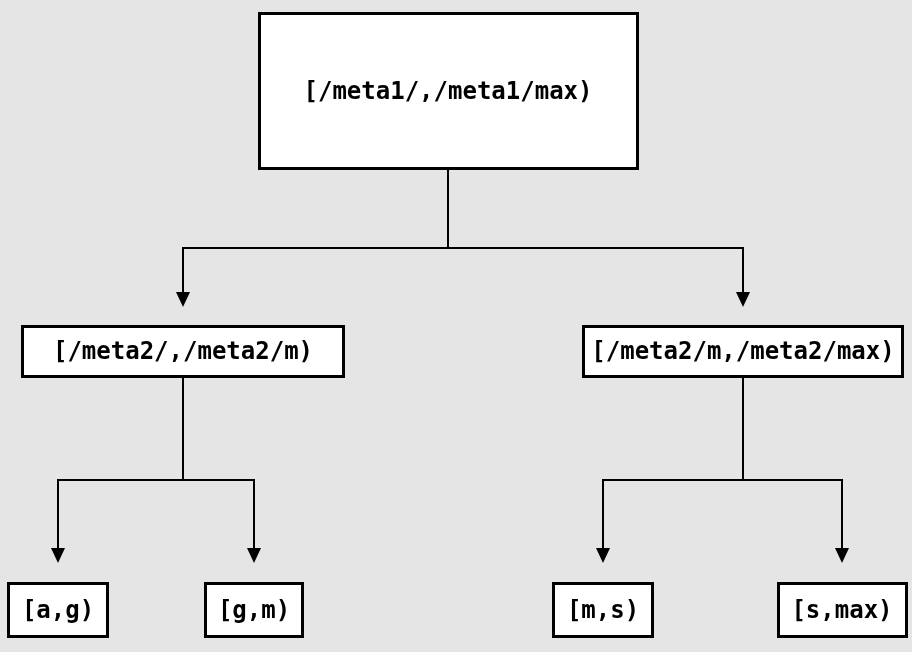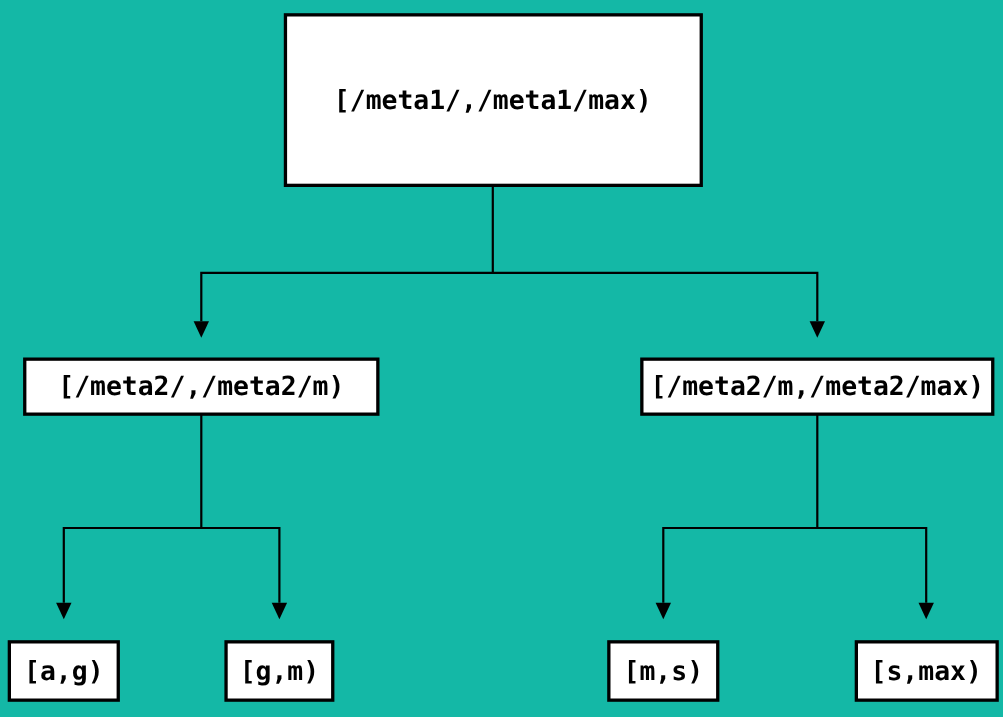--- a/index.html
+++ b/index.html
@@ -4,21 +4,21 @@
 <style>
   html, body {
     margin: 0;
     padding: 0;
     background: #ffffff;
   }
   .canvas {
     width: 912px;
     height: 652px;
     position: relative;
-    background: #14b8a6;
+    background: #e5e5e5;
     overflow: hidden;
   }
   svg { display: block; }
   .node-box {
     fill: #ffffff;
     stroke: #000000;
     stroke-width: 3;
   }
   .node-label {
     font-family: "DejaVu Sans Mono", "Liberation Mono", monospace;

